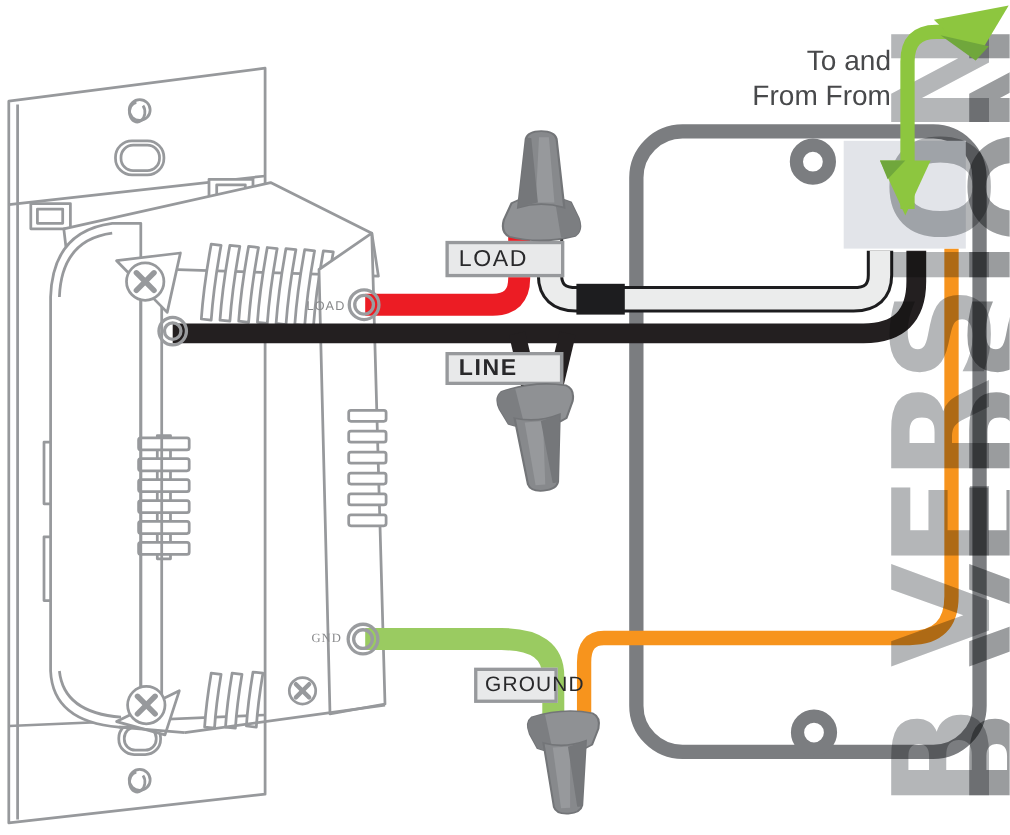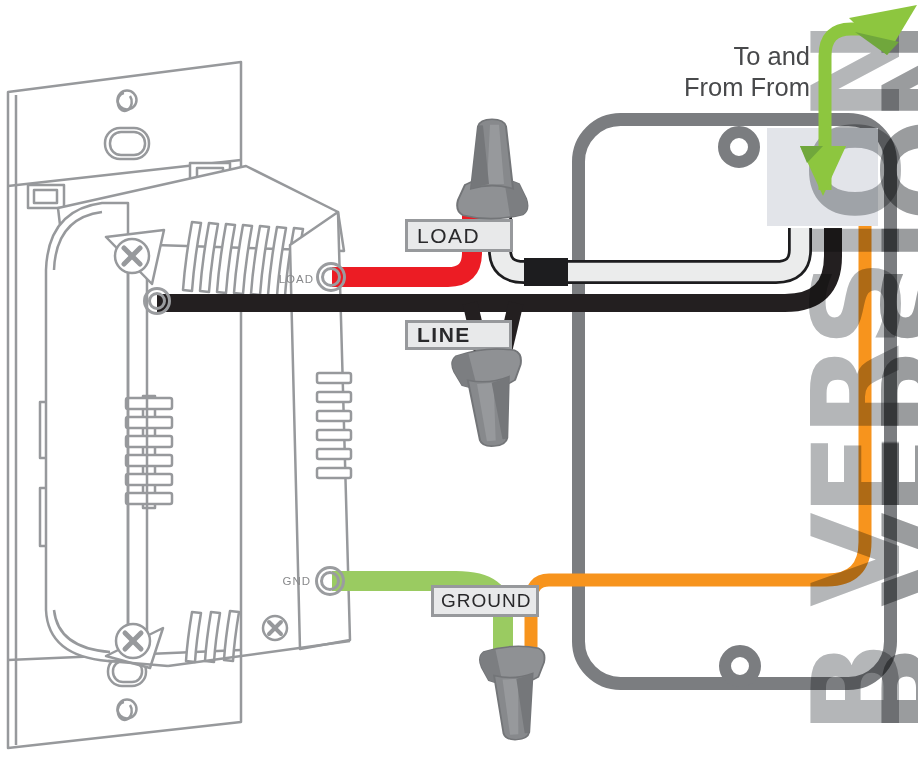--- a/index.html
+++ b/index.html
@@ -14,29 +14,29 @@
   
   .wirebox{
     position:absolute;z-index:2;
     background:#e8e9ea;border:3px solid #97999c;
     color:#29292b;display:flex;align-items:center;
     font-size:21px;letter-spacing:1.5px;padding-left:9px;
     box-sizing:border-box;
   }
   #label-load{left:405px;top:219px;width:108px;height:33px;}
   #label-line{left:405px;top:320px;width:107px;height:30px;font-weight:bold;}
-  #label-ground{left:431px;top:585px;width:108px;height:32px;font-size:19px;letter-spacing:1px;padding-left:7px;text-align:center;}
+  #label-ground{left:431px;top:607px;width:76px;height:32px;font-size:19px;letter-spacing:1px;padding-left:7px;text-align:center;}
 
   
   .termlabel{
     position:absolute;z-index:2;color:#88898b;
     font-size:11.5px;letter-spacing:1px;text-align:right;line-height:14px;
   }
   #term-load{left:240px;top:272px;width:74px;}
-  #term-gnd{left:240px;top:574px;width:71px;}
+  #term-gnd{left:240px;top:574px;width:71px;font-family:Liberation Serif, serif;}
 
   
   #annotation{
     position:absolute;z-index:4;left:600px;top:41px;width:210px;
     text-align:right;font-size:25.5px;line-height:31px;color:#48494b;
   }
 
   
   .wm{
     position:absolute;z-index:3;width:760px;height:122px;top:318px;

